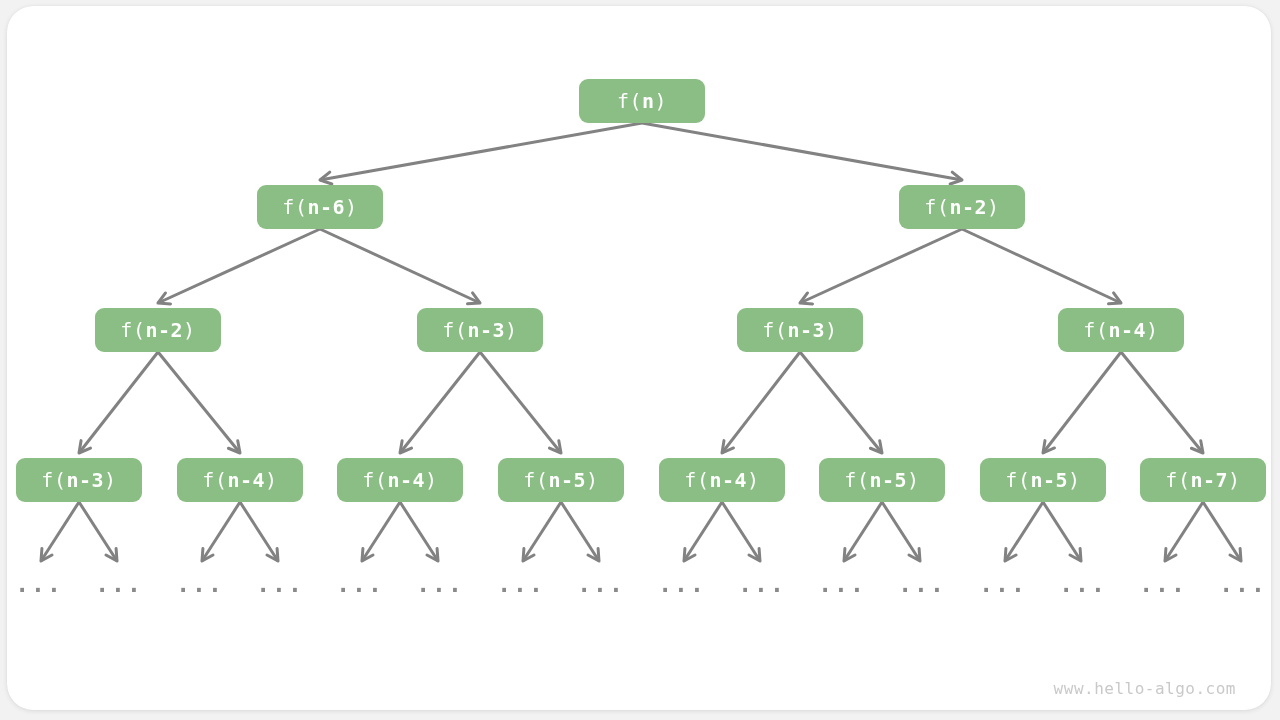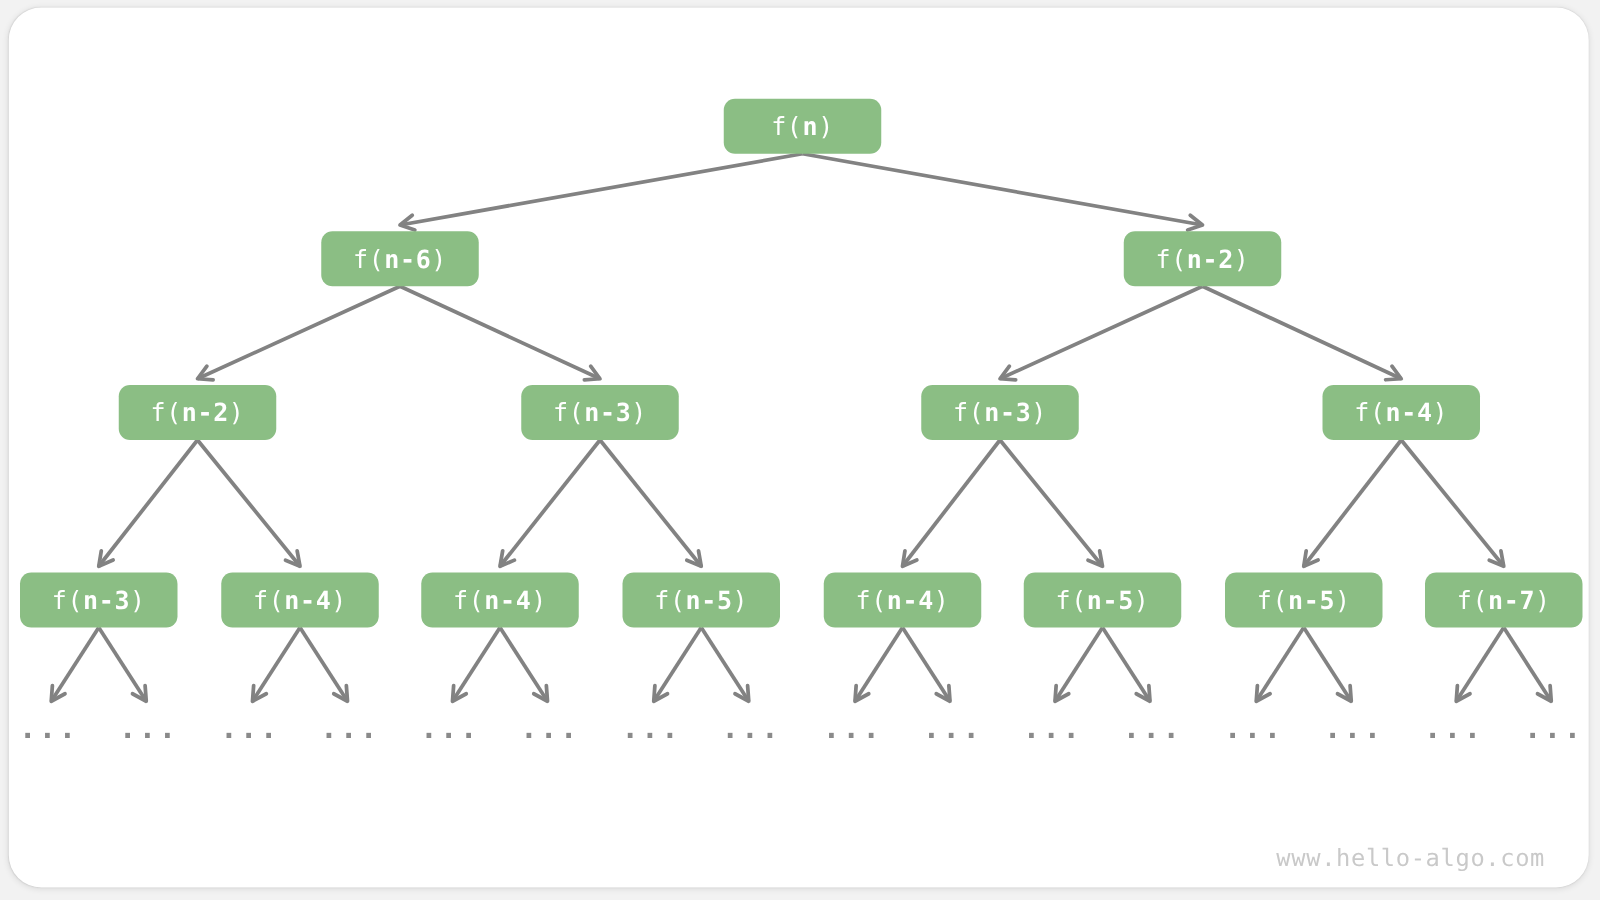--- a/index.html
+++ b/index.html
@@ -49,21 +49,21 @@
     font-size: 23px;
     font-weight: bold;
     letter-spacing: 2px;
     line-height: 1;
   }
   .watermark {
     position: absolute;
     right: 44px;
     bottom: 22px;
     color: var(--watermark, #C9C9C9);
-    font-size: 19px;
+    font-size: 16px;
     letter-spacing: 0.5px;
   }
 </style>
 </head>
 <body style="background: rgb(242, 242, 242);">
 
 <div class="canvas-card"></div>
 
 <svg id="edges-layer" width="1280" height="720">
     <defs>

